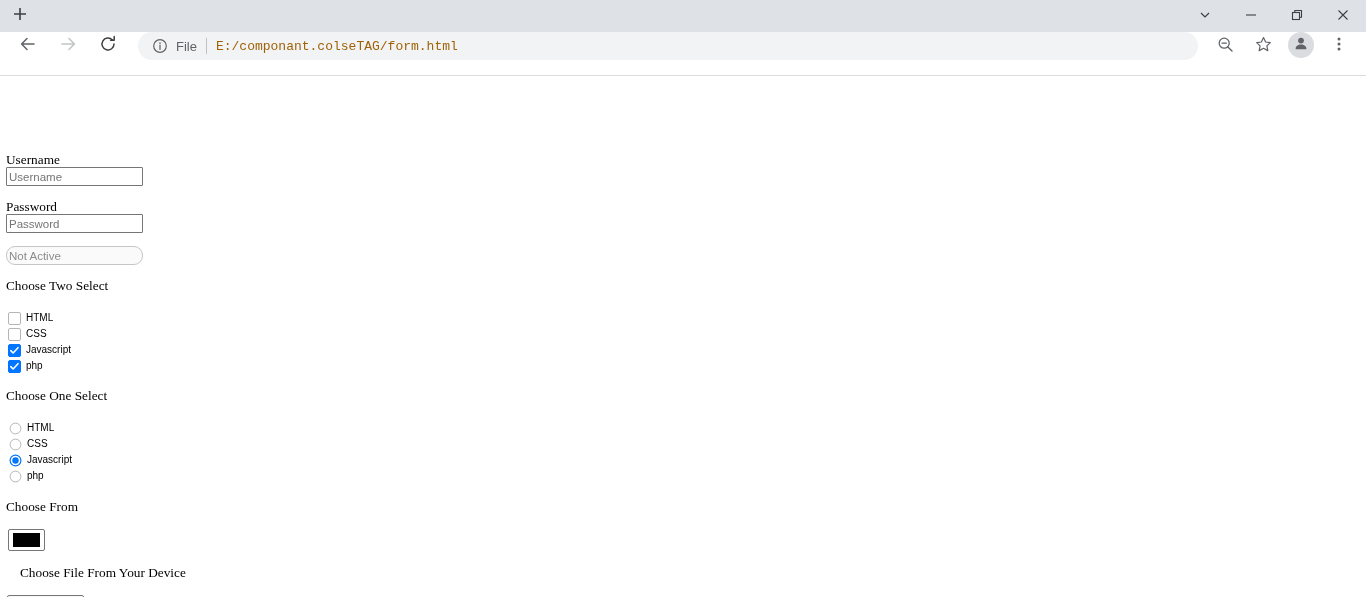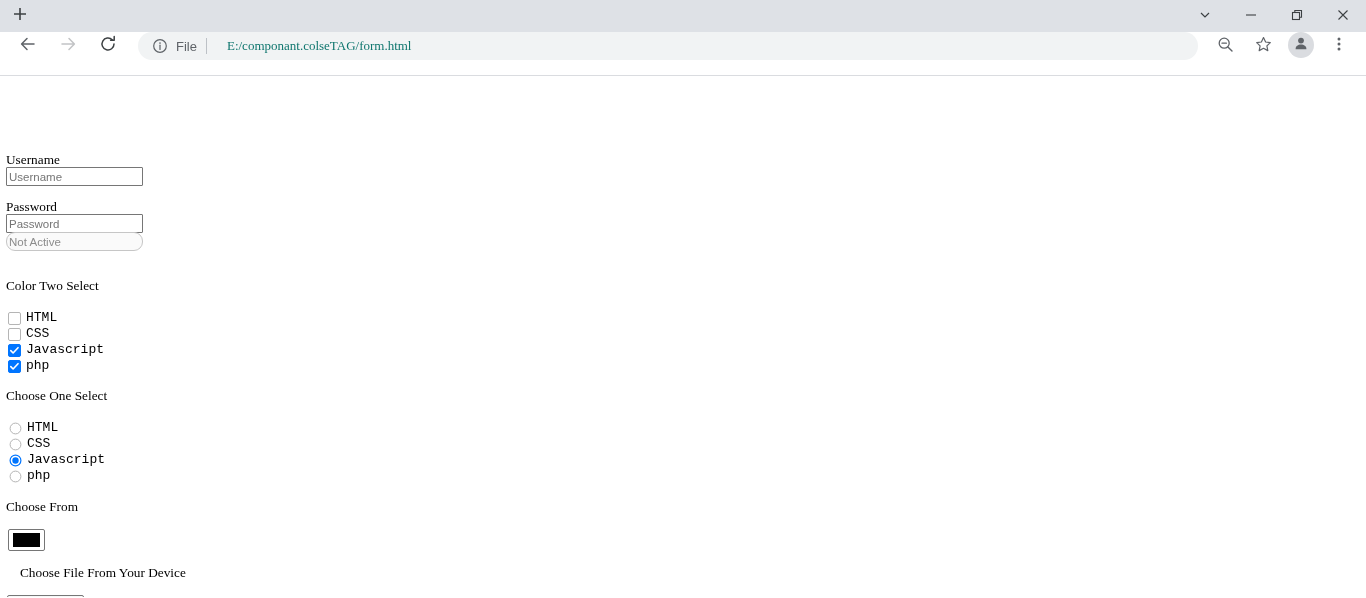--- a/index.html
+++ b/index.html
@@ -115,26 +115,25 @@
     font-family: "Liberation Sans", sans-serif;
   }
   .omni-sep {
     width: 1px; height: 16px;
     background: #bdc1c6;
     margin: 0 9px;
     flex: 0 0 1px;
   }
   .omni-url {
     font-size: 13px;
-    color: #0f766e;
+    color: #a16207;
     white-space: nowrap;
     overflow: hidden;
     text-overflow: ellipsis;
-    font-family: Liberation Serif, serif;
-    margin-left: 11px;
+    font-family: Liberation Mono, monospace;
   }
   .tb-icon {
     width: 28px; height: 28px;
     margin: 0 5px;
     display: flex; align-items: center; justify-content: center;
     color: #5f6368;
     flex: 0 0 auto;
   }
   .avatar {
     width: 26px; height: 26px;
@@ -192,22 +191,22 @@
     align-items: center;
     height: 16px;
   }
   .opt-box {
     width: 13px; height: 13px;
     flex: 0 0 13px;
     margin: 0 5px 0 0;
     display: block;
   }
   .opt-label {
-    font-family: Liberation Mono, monospace;
-    font-size: 13px;
+    font-family: Liberation Sans, sans-serif;
+    font-size: 10px;
     color: #000000;
     line-height: 15px;
     white-space: nowrap;
   }
 
   .color-swatch {
     width: 37px; height: 22px;
     border: 1px solid #767676;
     background: #ffffff;
     padding: 3px 4px;
@@ -362,23 +361,23 @@
   </div>
 
   <div class="page">
 
     <div class="abs form-label" style="left:6px; top:76px;">Username</div>
     <input class="abs txt-input" type="text" style="left: 6px; top: 91px;" placeholder="Username">
 
     <div class="abs form-label" style="left:6px; top:123px;">Password</div>
     <input class="abs txt-input" type="text" style="left: 6px; top: 138px;" placeholder="Password">
 
-    <input class="abs txt-input" type="text" disabled="" style="left: 6px; top: 156px; border-radius: 9px;" placeholder="Not Active">
-
-    <div class="abs heading" style="left:6px; top:202px;">Color Two Select</div>
+    <input class="abs txt-input" type="text" disabled="" style="left: 6px; top: 170px; border-radius: 9px;" placeholder="Not Active">
+
+    <div class="abs heading" style="left:6px; top:202px;">Choose Two Select</div>
 
     <div class="abs" style="left:8px; top:233px;">
       <div class="opt-row">
         <span class="opt-box">
           <svg width="13" height="13" viewBox="0 0 13 13">
             <rect x="0.5" y="0.5" width="12" height="12" rx="1.5" fill="#ffffff" stroke="#b5b5b5" stroke-width="1"></rect>
           </svg>
         </span>
         <span class="opt-label">HTML</span>
       </div>

